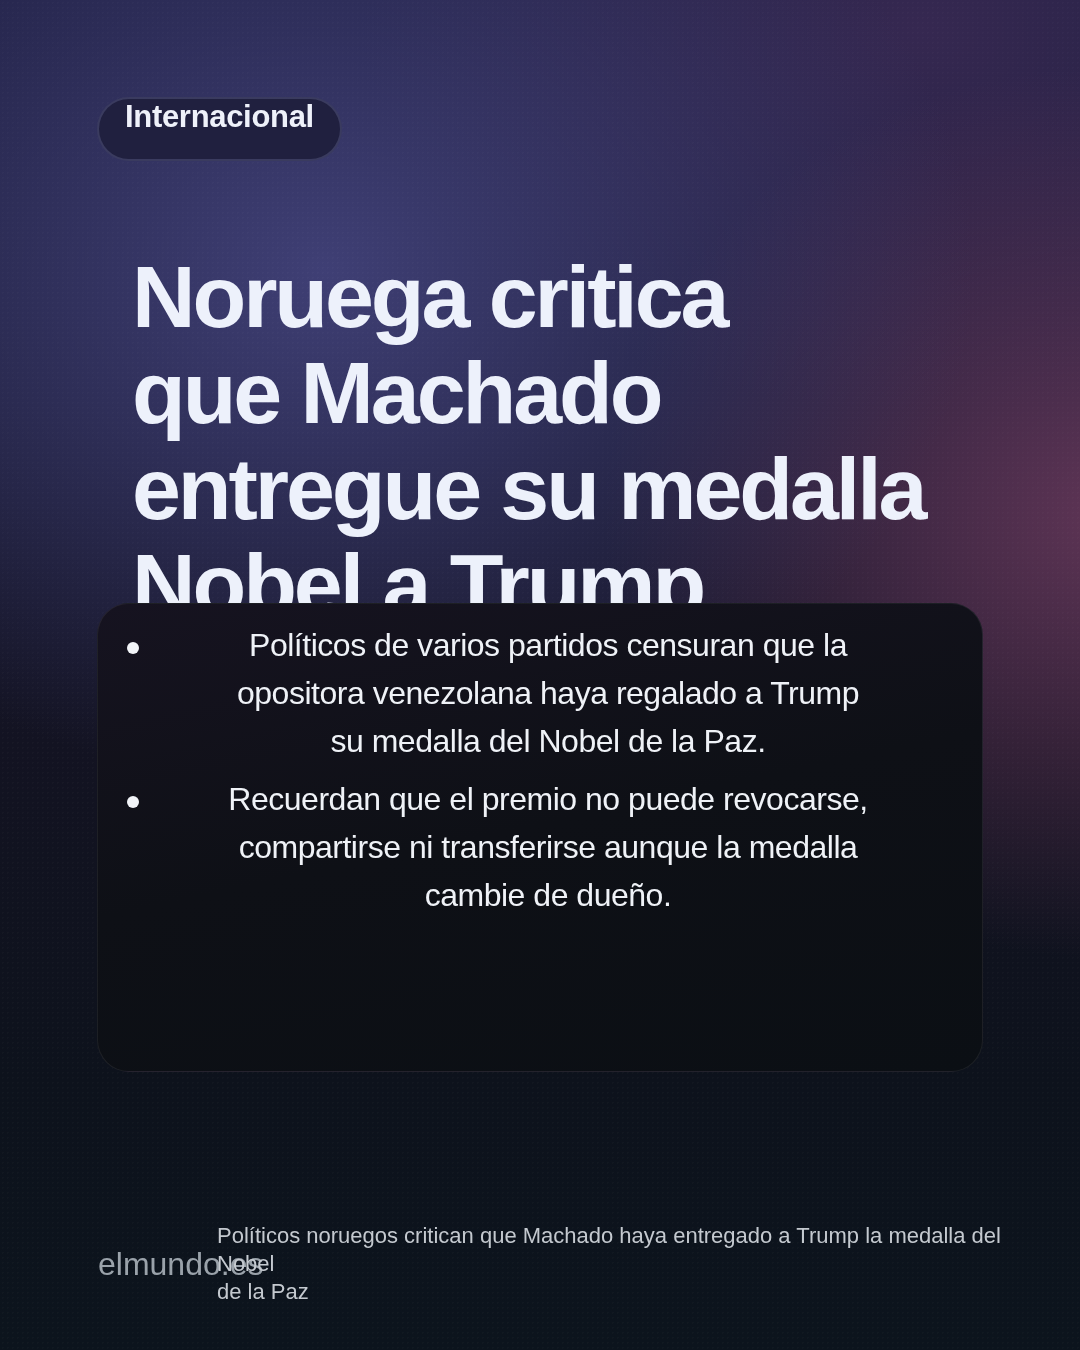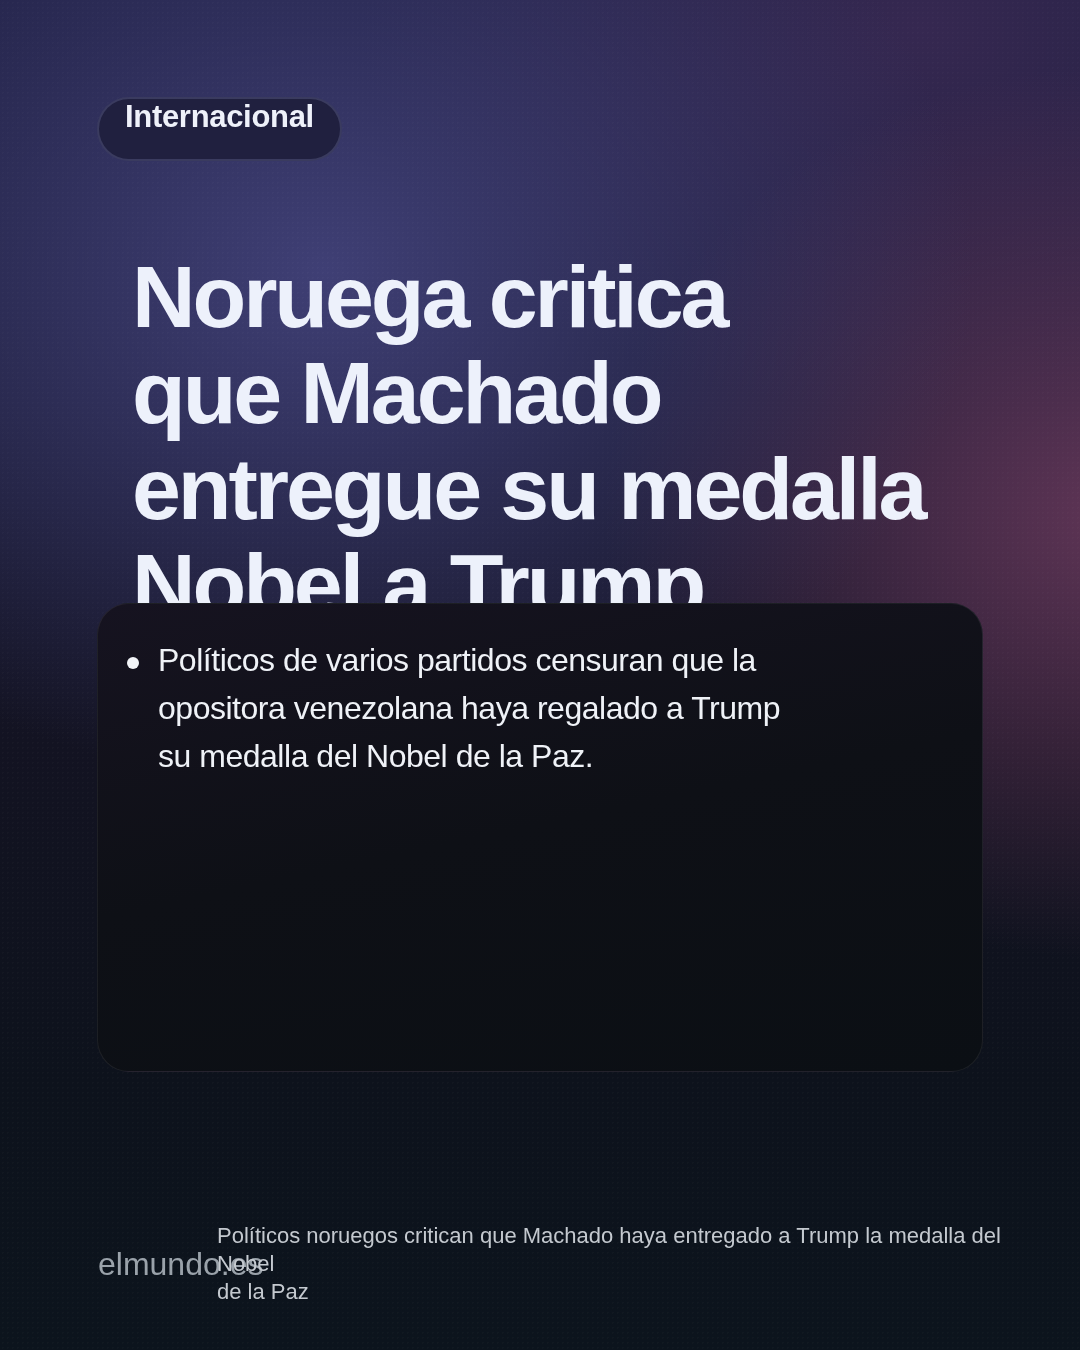--- a/index.html
+++ b/index.html
@@ -57,22 +57,23 @@
   }
 
   .summary-card {
     position: absolute;
     left: 97px; top: 603px;
     width: 886px; height: 469px;
     box-sizing: border-box;
     border-radius: 32px;
     background: linear-gradient(168deg, #161320 0%, #0e1016 48%, #0b0f14 100%);
     border: 1px solid rgba(255,255,255,0.07);
-    padding: 32px 44px 0 60px;
+    padding: 17px 44px 0 60px;
     z-index: 2;
+    text-align: center;
   }
   .summary-card ul {
     list-style: none;
     margin: 0; padding: 0;
   }
   .summary-card li {
     position: relative;
     margin: 0 0 10px 0;
     color: #eff2f7;
     font-size: 32px;
@@ -125,20 +126,26 @@
 Nobel a Trump</h1>
 
   <div class="summary-card">
     <ul>
       <li>
         <span class="bullet-dot"></span>
         <span class="bullet-text">Políticos de varios partidos censuran que la
 opositora venezolana haya regalado a Trump
 su medalla del Nobel de la Paz.</span>
       </li>
+      <li>
+        <span class="bullet-dot"></span>
+        <span class="bullet-text">Recuerdan que el premio no puede revocarse,
+compartirse ni transferirse aunque la medalla
+cambie de dueño.</span>
+      </li>
     </ul>
   </div>
 
   <div class="footer-source">elmundo.es</div>
 
   <div class="footer-caption">Políticos noruegos critican que Machado haya entregado a Trump la medalla del Nobel
 de la Paz</div>
 
 </div>
 

